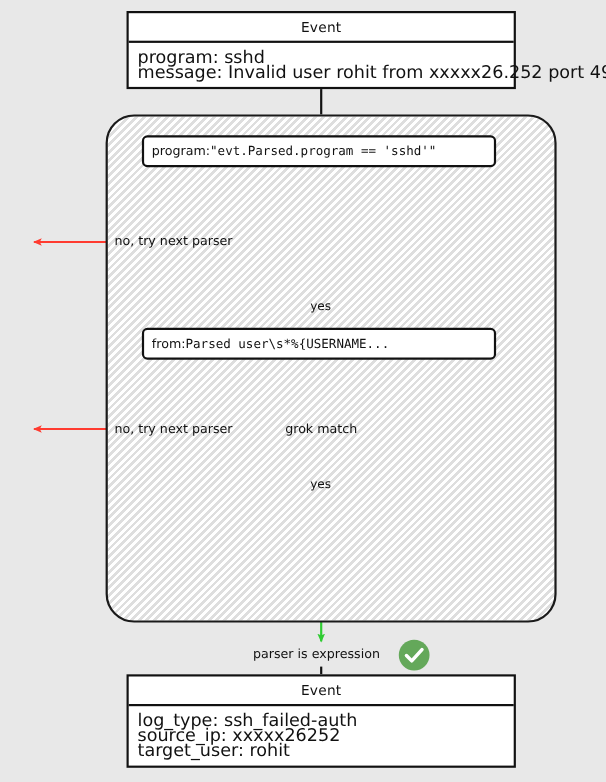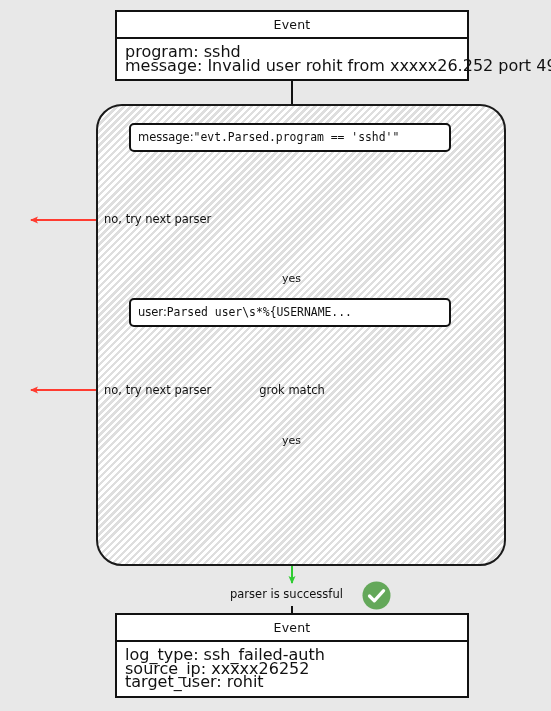--- a/index.html
+++ b/index.html
@@ -208,34 +208,34 @@
   </svg>
 
   <div class="parser-container"></div>
 
   <div class="event-box" id="event-top">
     <div class="evt-title">Event</div>
     <div class="evt-body">program: sshd
 message: Invalid user rohit from xxxxx26.252 port 49076</div>
   </div>
 
-  <div class="code-box" id="filter-box"><span class="hand-label">message:</span><span>"evt.Parsed.program == 'sshd'"</span></div>
-
-  <div class="code-box" id="grok-box"><span class="hand-label">user:</span><span>Parsed user\s*%{USERNAME...</span></div>
+  <div class="code-box" id="filter-box"><span class="hand-label">program:</span><span>"evt.Parsed.program == 'sshd'"</span></div>
+
+  <div class="code-box" id="grok-box"><span class="hand-label">from:</span><span>Parsed user\s*%{USERNAME...</span></div>
 
 
   <div class="diamond-wrap" id="diamond-grok">
     <div class="dlabel">grok match</div>
   </div>
 
   <div class="edge-label" id="label-no-1">no, try next parser</div>
   <div class="edge-label" id="label-no-2">no, try next parser</div>
   <div class="edge-label yes" id="label-yes-1">yes</div>
   <div class="edge-label yes" id="label-yes-2">yes</div>
-  <div class="edge-label" id="label-success">parser is successful</div>
+  <div class="edge-label" id="label-success">parser is expression</div>
 
   <svg id="success-check" viewBox="0 0 29 29">
     <circle cx="14.5" cy="14.5" r="14" fill="#64a85a"></circle>
     <path d="M7.5,15 L12.3,19.8 L21.6,9.6" stroke="#ffffff" stroke-width="3.2" fill="none" stroke-linecap="round" stroke-linejoin="round"></path>
   </svg>
 
   <div class="event-box" id="event-bottom">
     <div class="evt-title">Event</div>
     <div class="evt-body">log_type: ssh_failed-auth
 source_ip: xxxxx26252

